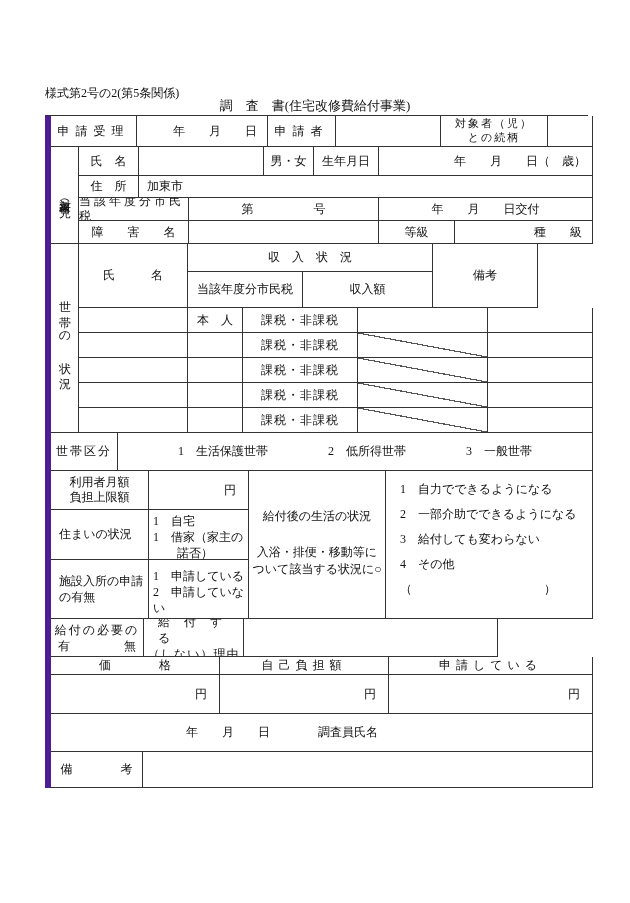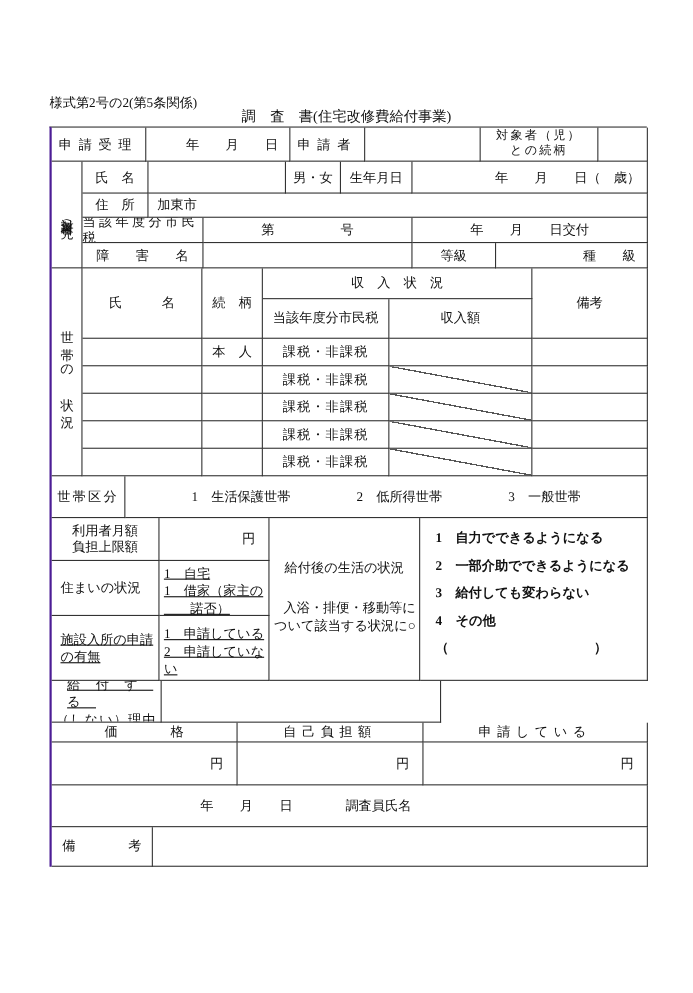--- a/index.html
+++ b/index.html
@@ -5,21 +5,21 @@
   html,body { margin:0; padding:0; background:#fff; }
   .sheet {
     position:relative; width:630px; height:903px; background:#ffffff;
     font-family:"Liberation Serif","DejaVu Serif",serif; color:#111;
     overflow:hidden;
   }
   .code { position:absolute; left:45px; top:85px; font-size:12px; }
   .title { position:absolute; left:0; top:97px; width:630px; text-align:center; font-size:13px; }
   .tbl {
     position:absolute; left:45px; top:115px; width:543px;
-    box-sizing:border-box; border-top:1px solid #333; border-left:2px solid #4c1d95;
+    box-sizing:border-box; border-top:1px solid #333; border-left:6px solid #4c1d95;
     font-size:12px; line-height:1.25;
   }
   .r { display:flex; }
   .col { display:flex; flex-direction:column; }
   .c {
     box-sizing:border-box; border-right:1px solid #333; border-bottom:1px solid #333;
     display:flex; align-items:center; justify-content:center;
     overflow:hidden; flex:none;
   }
   .cv { flex-direction:column; }
@@ -33,22 +33,22 @@
   .fs11 { font-size:11px; }
   .vert {
     writing-mode:vertical-rl; text-orientation:mixed;
     display:flex; align-items:center; justify-content:center;
   }
   .diag {
     background-image:linear-gradient(to top right,
       transparent calc(50% - 0.6px), #555 calc(50% - 0.6px),
       #555 calc(50% + 0.6px), transparent calc(50% + 0.6px));
   }
-  .lines { line-height:16px; text-align:left;text-decoration:underline; }
-  .outList { line-height:25px;font-weight:bold; }
+  .lines { line-height:16px; text-align:left; }
+  .outList { line-height:25px; }
   .midNote { line-height:17px; }
 </style>
 </head>
 <body>
 
 <div class="sheet">
 
   <div class="code">様式第2号の2(第5条関係)</div>
   <div class="title">調　査　書(住宅改修費給付事業)</div>
 
@@ -92,21 +92,20 @@
           <div class="c right pr10" style="width:138px">種　　級</div>
         </div>
       </div>
     </div>
 
     <div class="r">
       <div class="c vert" style="width:28px;height:189px;letter-spacing:16px">世帯の状況</div>
       <div class="col" style="width:514px">
         <div class="r" style="height:64px">
           <div class="c" style="width:109px;height:64px">氏　　　名</div>
-          <div class="c" style="width:55px;height:64px">続　柄</div>
           <div class="col" style="width:245px">
             <div class="c" style="width:245px;height:28px">収　入　状　況</div>
             <div class="r" style="height:36px">
               <div class="c" style="width:115px;height:36px">当該年度分市民税</div>
               <div class="c" style="width:130px;height:36px">収入額</div>
             </div>
           </div>
           <div class="c" style="width:105px;height:64px">備考</div>
         </div>
 
@@ -177,32 +176,39 @@
           </div>
           <div class="c cv top left pl4 lines" style="width:100px;align-items:flex-start;padding-top:8px">
             <span>1　申請している</span>
             <span>2　申請していな</span>
             <span>い</span>
           </div>
         </div>
       </div>
       <div class="c cv" style="width:137px;height:148px;justify-content:flex-start;padding-top:38px">
         <span style="text-align:center">給付後の生活の状況</span>
-        <span class="midNote" style="margin-top:20px;padding:0 3px;text-align:right">入浴・排便・移動等について該当する状況に○</span>
+        <span class="midNote" style="margin-top:20px;padding:0 3px;text-align:center">入浴・排便・移動等について該当する状況に○</span>
       </div>
       <div class="c cv top left pl14 outList" style="width:207px;height:148px;align-items:flex-start;padding-top:6px">
         <span>1　自力でできるようになる</span>
         <span>2　一部介助でできるようになる</span>
         <span>3　給付しても変わらない</span>
         <span>4　その他</span>
         <span>（　　　　　　　　　　　）</span>
       </div>
     </div>
 
     <div class="r" style="height:38px">
+      <div class="c cv lines" style="width:93px">
+        <span class="ls2">給付の必要の</span>
+        <span style="display:flex;justify-content:space-between;width:78px">
+          <span>有</span>
+          <span>無</span>
+        </span>
+      </div>
       <div class="c cv lines" style="width:100px">
         <span class="ls14" style="padding-left:14px">給付する</span>
         <span class="ls1">（しない）理由</span>
       </div>
       <div class="c" style="width:254px"></div>
     </div>
 
     <div class="r" style="height:18px">
       <div class="c" style="width:169px">価　　　　格</div>
       <div class="c ls5" style="width:169px">自己負担額</div>

